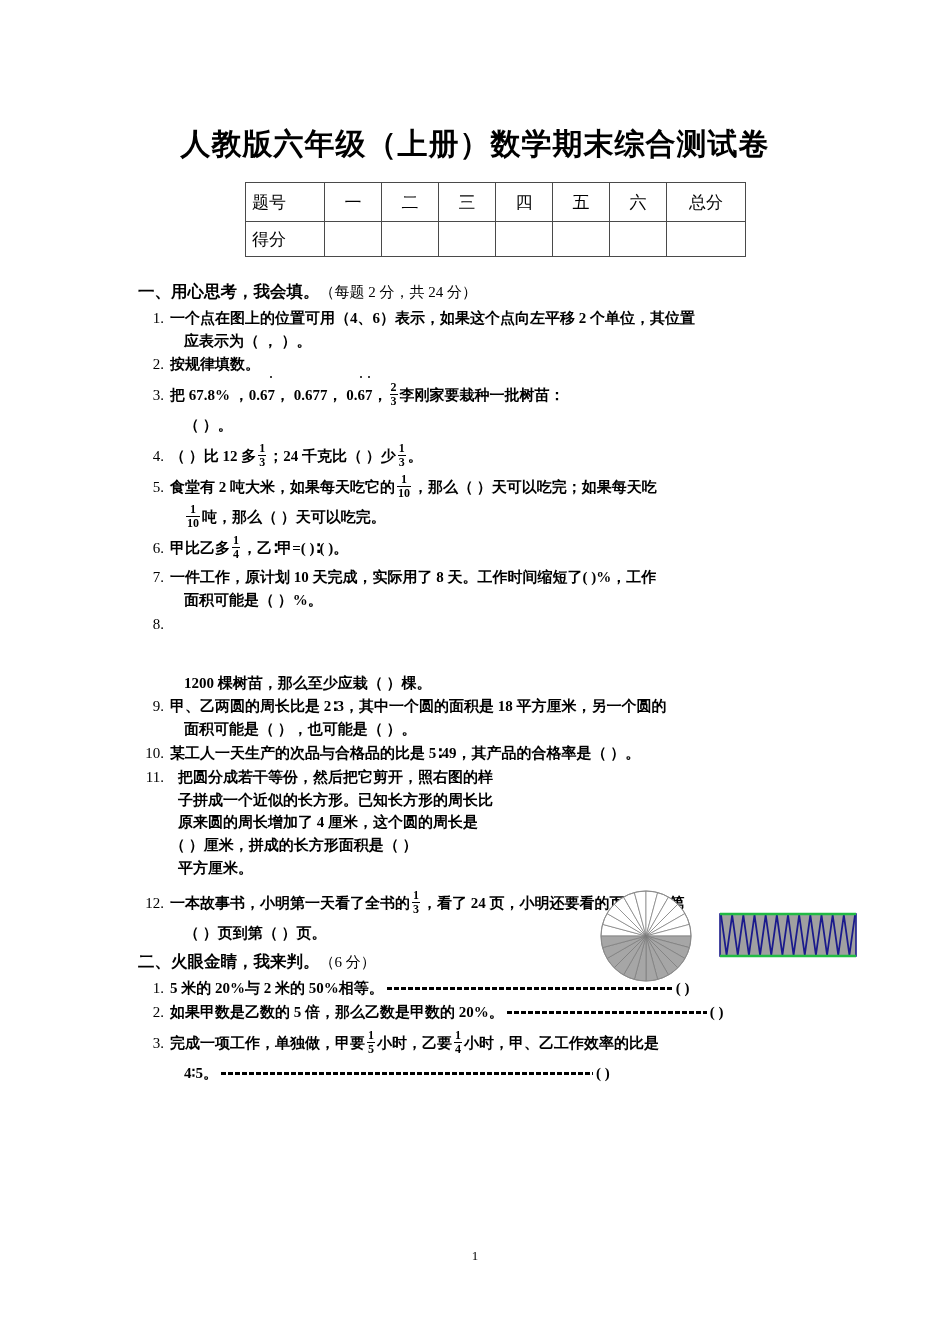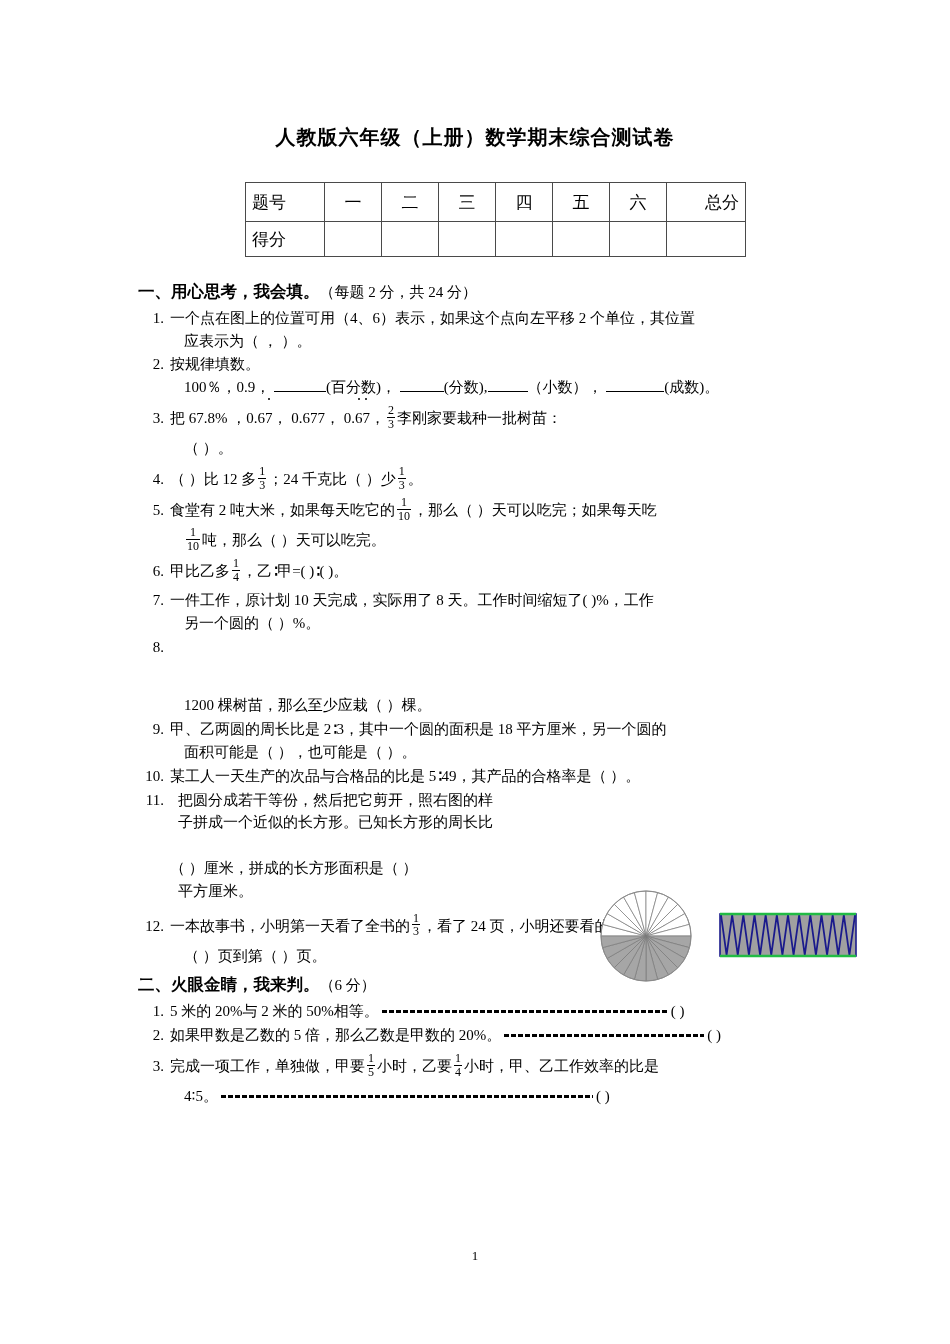--- a/index.html
+++ b/index.html
@@ -6,58 +6,58 @@
   body{
     width:950px;height:1344px;background:#ffffff;
     font-family:"Liberation Serif","DejaVu Serif",serif;
     color:#000;position:relative;overflow:hidden;
   }
   .page{position:relative;width:950px;height:1344px;}
 
   
   .doc-title{
     position:absolute;left:0;top:124px;width:950px;text-align:center;
-    font-size:20px;font-weight:bold;letter-spacing:1px;
+    font-size:30px;font-weight:bold;letter-spacing:1px;
     font-family:"Liberation Serif","DejaVu Serif",serif;
   }
 
   
   .score-table{
     position:absolute;left:245px;top:182px;
     border-collapse:collapse;
   }
   .score-table td{
     border:1px solid #4a4a4a;
     font-size:17px;
     padding:0 6px;
     vertical-align:middle;
     height:38px;
     font-family:"Liberation Serif","DejaVu Serif",serif;
   }
   .score-table td.lbl{width:66px;text-align:left;margin-top:17px;}
   .score-table td.num{width:44px;text-align:center;}
-  .score-table td.tot{width:66px;text-align:right;}
+  .score-table td.tot{width:66px;text-align:center;}
   .score-table tr.row-blank td{height:34px;}
 
   
   .content{position:absolute;left:138px;top:280px;width:690px;}
 
   .sec-head{
     font-size:16.5px;font-weight:bold;margin:0 0 2px 0;line-height:1.5;
   }
   .sec-head .pts{font-weight:normal;font-size:15px;}
 
   .q{
     position:relative;font-size:15px;line-height:1.52;
     margin:0 0 1px 0;
   }
   .q .qnum{
     position:absolute;left:0;top:0;width:26px;text-align:right;
   }
-  .q .qbody{margin-left:32px;display:block;}
+  .q .qbody{margin-left:32px;display:block;font-weight:bold;}
   .q.tall{line-height:2.0;}
 
   .ind{display:inline-block;}
 
   
   .blank{display:inline-block;border-bottom:1px solid #000;vertical-align:baseline;height:0.95em;}
   .b1{width:52px;}
   .b2{width:44px;}
   .b3{width:40px;}
   .b4{width:58px;}
@@ -144,26 +144,20 @@
       <span class="qbody">
         <span>一个点在图上的位置可用（4、6）表示，如果这个点向左平移 2 个单位，其位置</span><br>
         <span class="ind" style="margin-left:14px;">应表示为（  ，  ）。</span>
       </span>
     </div>
 
     <div class="q">
       <span class="qnum">2.</span>
       <span class="qbody">
         <span>按规律填数。</span><br>
-        <span class="ind" style="margin-left:14px;">
-          <span>100％，0.9，</span>
-          <span class="blank b1"></span><span>(百分数)，</span>
-          <span class="blank b2"></span><span>(分数),</span><span class="blank b3"></span><span>（小数），</span>
-          <span class="blank b4"></span><span>(成数)。</span>
-        </span>
       </span>
     </div>
 
     <div class="q tall" style="margin-top:4px;">
       <span class="qnum">3.</span>
       <span class="qbody">
         <span>把 67.8% ，</span><span>0.6</span><span class="rp">7</span><span>，  0.677，  0.</span><span class="rp">6</span><span class="rp">7</span><span>，</span><span class="frac"><span class="n">2</span><span class="d">3</span></span><span>李刚家要栽种一批树苗：</span><br>
         <span class="ind" style="margin-left:14px;">（                ）。</span>
       </span>
     </div>
@@ -187,21 +181,21 @@
       <span class="qnum">6.</span>
       <span class="qbody">
         <span>甲比乙多</span><span class="frac"><span class="n">1</span><span class="d">4</span></span><span>，乙∶甲=(    )∶(      )。</span>
       </span>
     </div>
 
     <div class="q" style="margin-top:3px;">
       <span class="qnum">7.</span>
       <span class="qbody">
         <span>一件工作，原计划 10 天完成，实际用了 8 天。工作时间缩短了(      )%，工作</span><br>
-        <span class="ind" style="margin-left:14px;">另一个圆的（     ）%。</span>
+        <span class="ind" style="margin-left:14px;">面积可能是（     ）%。</span>
       </span>
     </div>
 
     <div class="q">
       <span class="qnum">8.</span>
       <span class="qbody">
         <br>
         <span class="ind" style="margin-left:14px;margin-top:36px;">1200 棵树苗，那么至少应栽（        ）棵。</span>
       </span>
     </div>
@@ -217,21 +211,21 @@
     <div class="q">
       <span class="qnum">10.</span>
       <span class="qbody">某工人一天生产的次品与合格品的比是 5∶49，其产品的合格率是（    ）。</span>
     </div>
 
     <div class="q">
       <span class="qnum">11.</span>
       <span class="qbody" style="width:450px;">
         <span class="ind" style="margin-left:8px;">把圆分成若干等份，然后把它剪开，照右图的样</span><br>
         <span class="ind" style="margin-left:8px;">子拼成一个近似的长方形。已知长方形的周长比</span><br>
-        <br>
+        <span class="ind" style="margin-left:8px;">原来圆的周长增加了 4 厘米，这个圆的周长是</span><br>
         <span class="ind" style="margin-left:0px;">（        ）厘米，拼成的长方形面积是（        ）</span><br>
         <span class="ind" style="margin-left:8px;">平方厘米。</span>
       </span>
     </div>
 
     <div class="q tall" style="margin-top:8px;">
       <span class="qnum">12.</span>
       <span class="qbody">
         <span>一本故事书，小明第一天看了全书的</span><span class="frac"><span class="n">1</span><span class="d">3</span></span><span>，看了 24 页，小明还要看的页数是从第</span><br>
         <span class="ind" style="margin-left:14px;">（      ）页到第（       ）页。</span>

